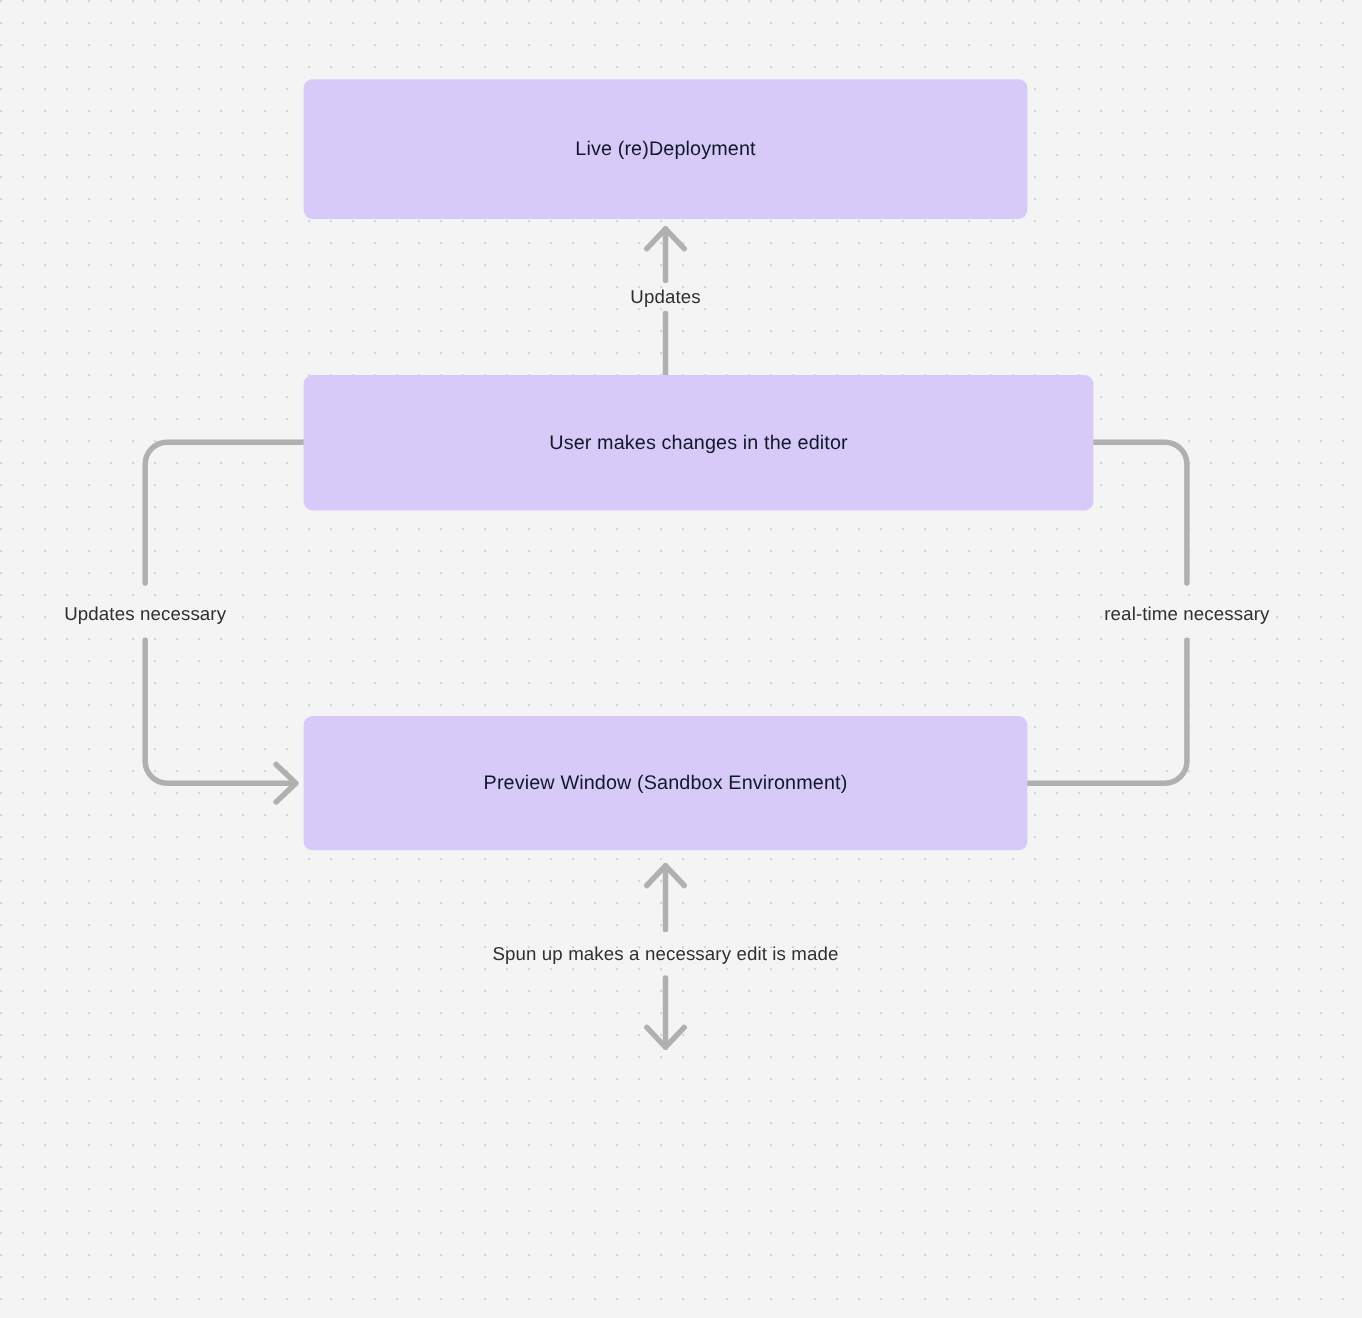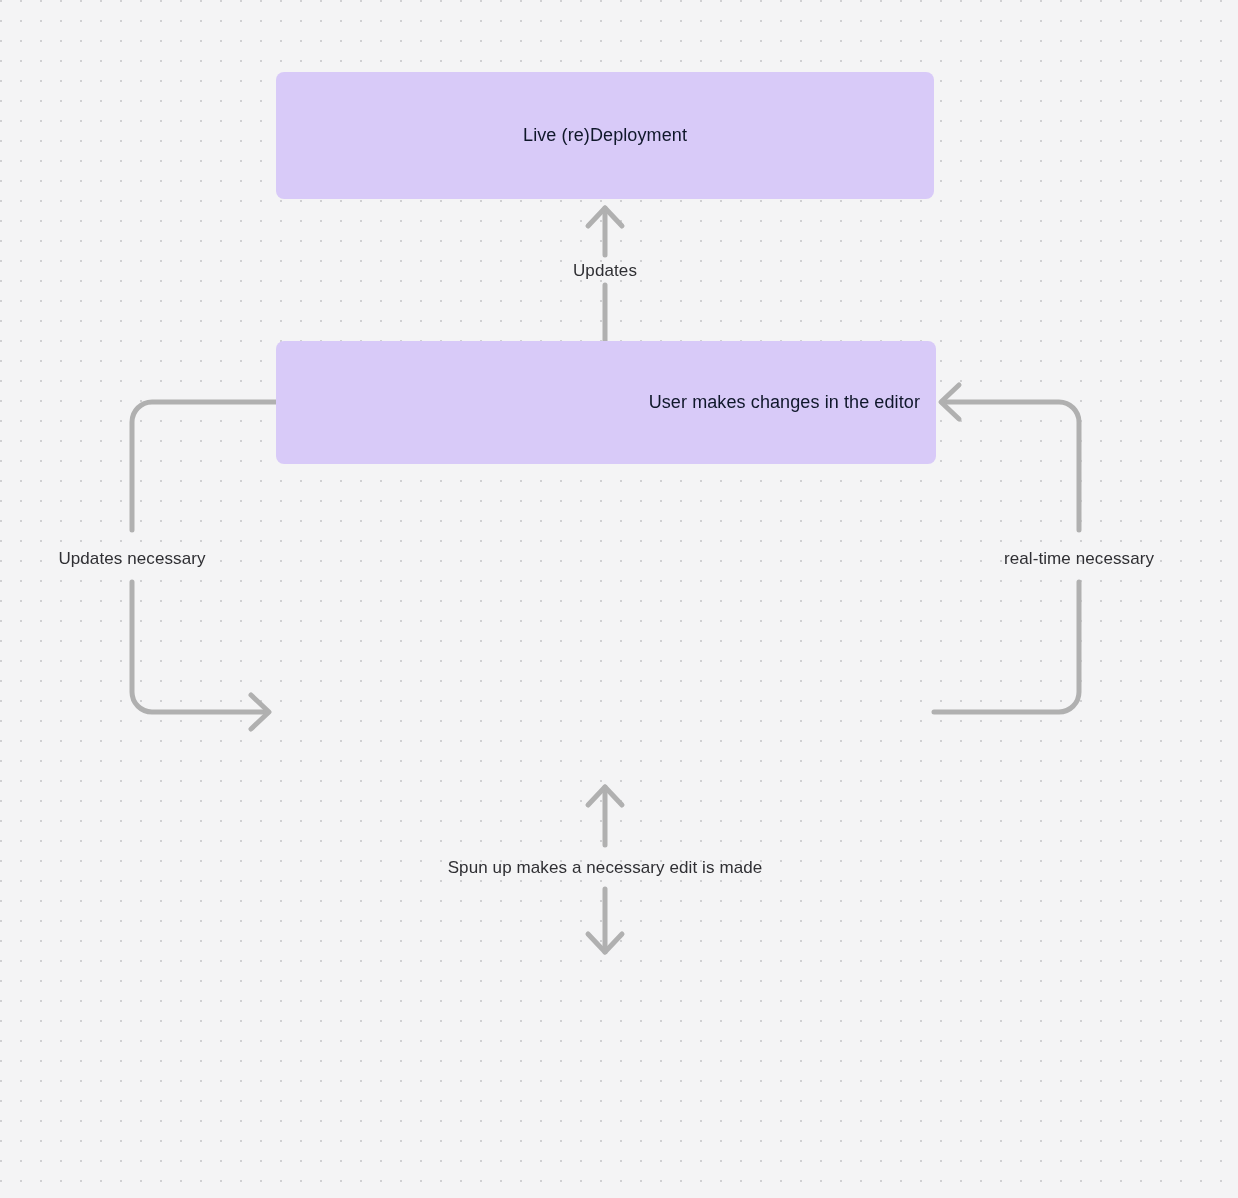--- a/index.html
+++ b/index.html
@@ -90,24 +90,27 @@
         <path d="M605,889 L605,952"></path>
         <path d="M588,934 L605,952 L622,934"></path>
       </g>
     </g>
   </svg>
 
   <div class="node" style="left:276px; top:72px; width:658px; height:127px;">
     <span class="node-label">Live (re)Deployment</span>
   </div>
 
-  <div class="node" style="left:276px; top:341px; width:660px; height:123px;justify-content:flex-end;">
+  <div class="node" style="left:276px; top:341px; width:718px; height:123px;">
     <span class="node-label">User makes changes in the editor</span>
   </div>
 
+  <div class="node" style="left:276px; top:651px; width:658px; height:122px;">
+    <span class="node-label">Preview Window (Sandbox Environment)</span>
+  </div>
 
 
   <div class="edge-label" style="left:605px; top:270px;">Updates</div>
 
   <div class="edge-label" style="left:132px; top:558px;">Updates necessary</div>
 
   <div class="edge-label" style="left:1079px; top:558px;">real-time necessary</div>
 
   <div class="edge-label" style="left:605px; top:867px;">Spun up makes a necessary edit is made</div>
 

